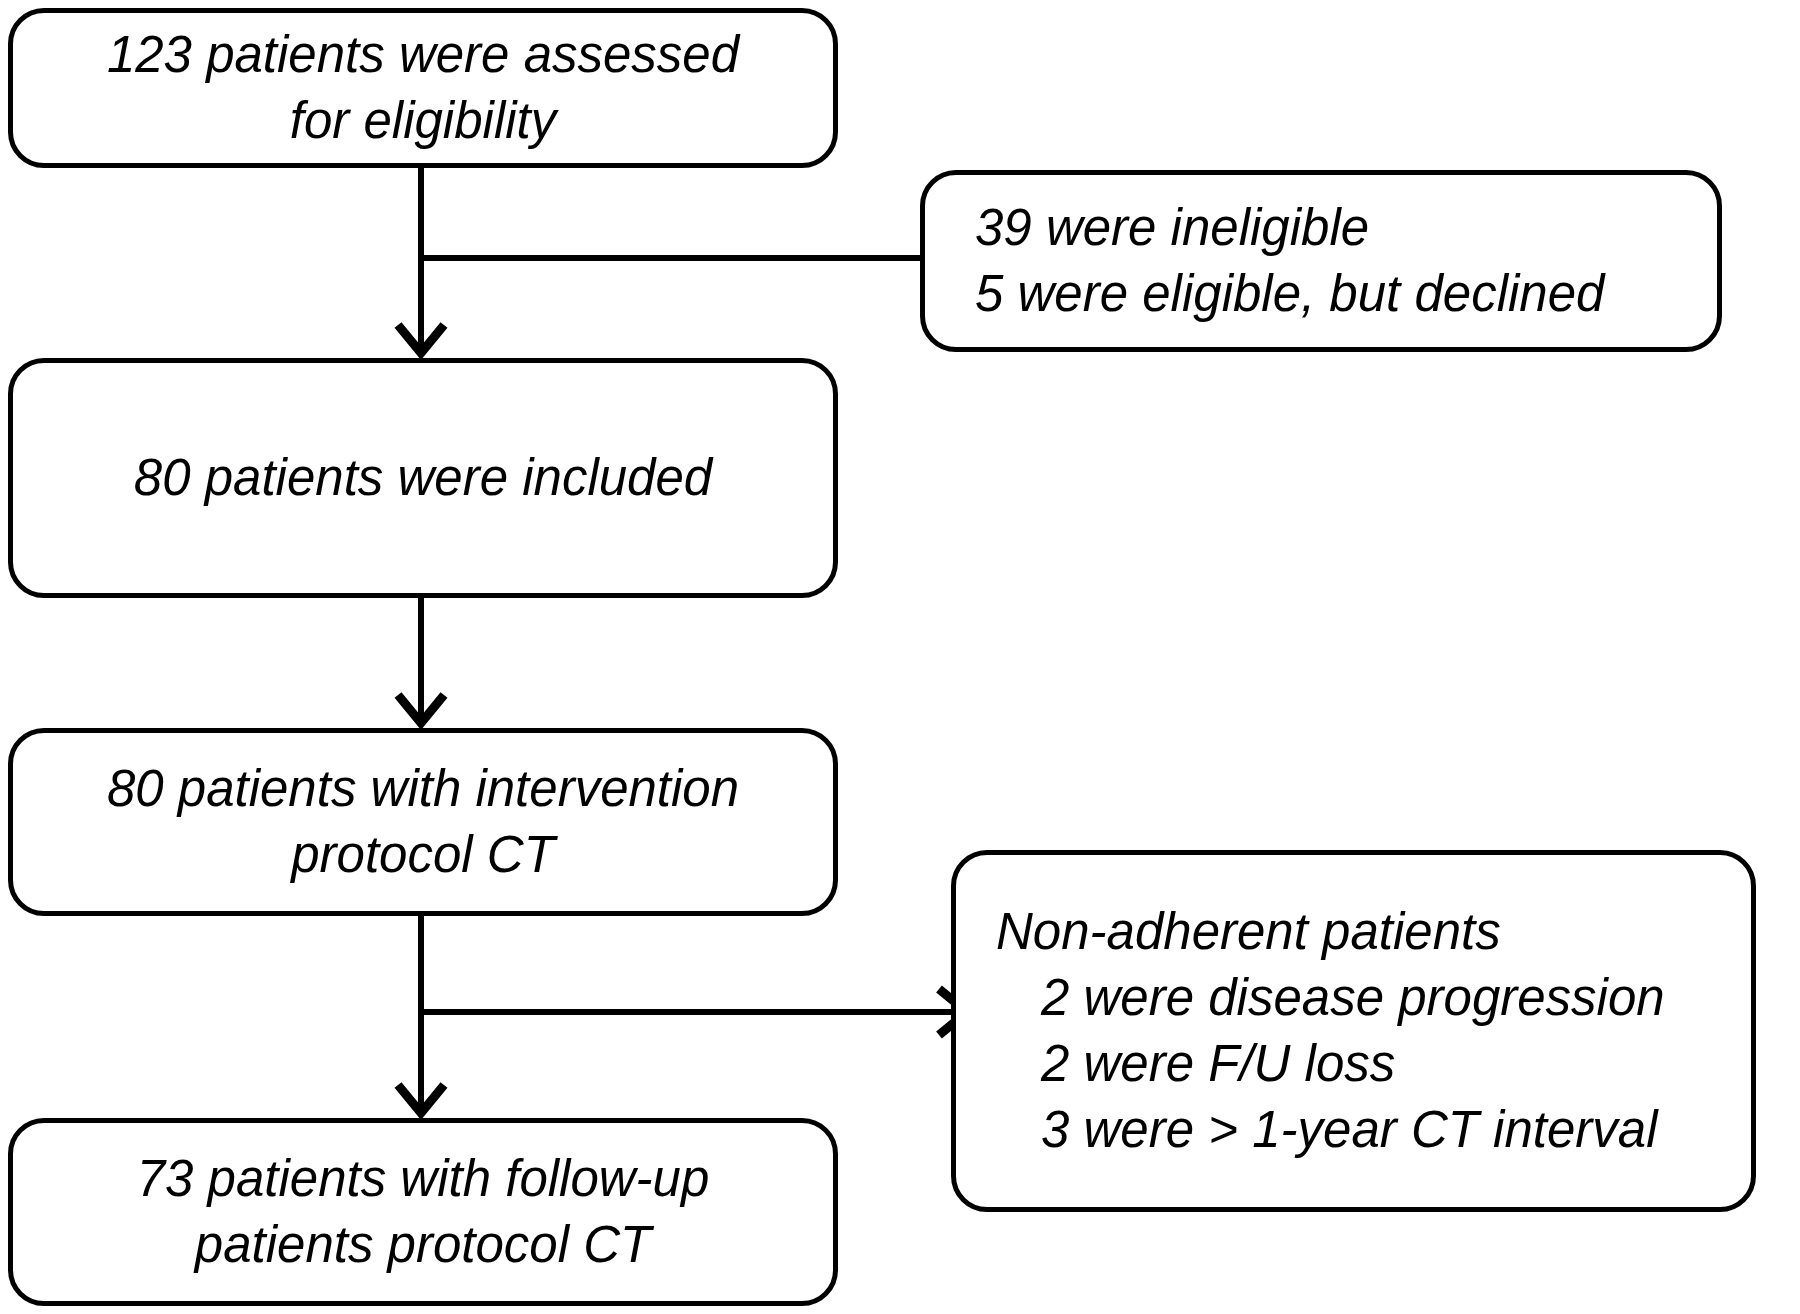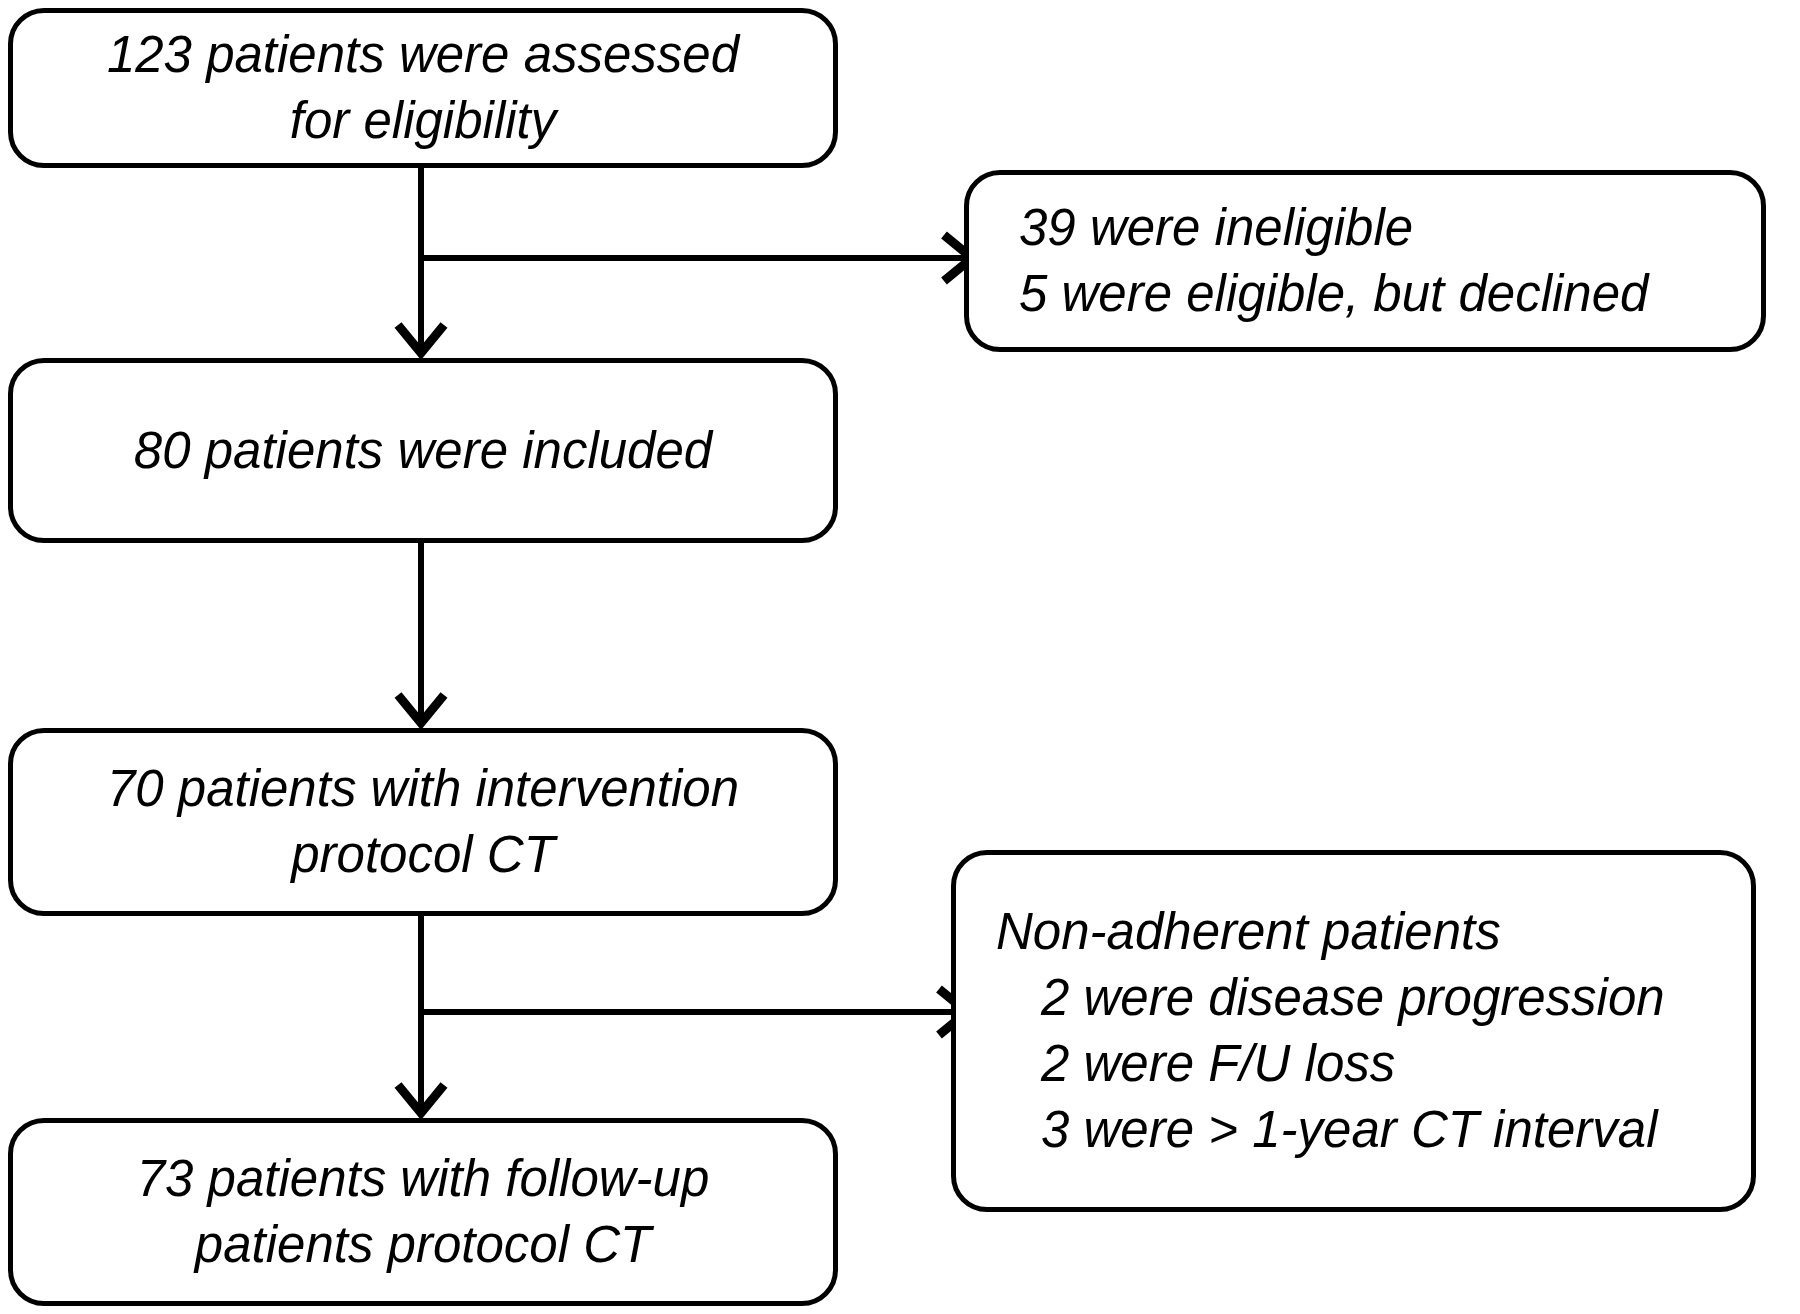--- a/index.html
+++ b/index.html
@@ -42,22 +42,22 @@
     line-height: 66px;
     color: #000000;
     white-space: nowrap;
   }
   .flow-box.centered {
     align-items: center;
     text-align: center;
   }
 
   #box-assessed     { left: 8px;   top: 8px;    width: 830px; height: 160px; }
-  #box-excluded     { left: 964px; top: 170px;  width: 802px; height: 182px; padding-left: 50px; }
-  #box-included     { left: 8px;   top: 358px;  width: 830px; height: 185px; }
+  #box-excluded     { left: 920px; top: 170px;  width: 802px; height: 182px; padding-left: 50px; }
+  #box-included     { left: 8px;   top: 358px;  width: 830px; height: 240px; }
   #box-intervention { left: 8px;   top: 728px;  width: 830px; height: 188px; }
   #box-nonadherent  { left: 951px; top: 850px;  width: 805px; height: 362px; padding-left: 40px; }
   #box-followup     { left: 8px;   top: 1118px; width: 830px; height: 188px; }
 
   #box-nonadherent .indent { padding-left: 45px; }
 </style>
 </head>
 <body>
 
 <div class="canvas">
@@ -88,21 +88,21 @@
   <div class="flow-box" id="box-excluded">
     <div>39 were ineligible</div>
     <div>5 were eligible, but declined</div>
   </div>
 
   <div class="flow-box centered" id="box-included">
     <div>80 patients were included</div>
   </div>
 
   <div class="flow-box centered" id="box-intervention">
-    <div>70 patients with intervention</div>
+    <div>80 patients with intervention</div>
     <div>protocol CT</div>
   </div>
 
   <div class="flow-box" id="box-nonadherent">
     <div>Non-adherent patients</div>
     <div class="indent">2 were disease progression</div>
     <div class="indent">2 were F/U loss</div>
     <div class="indent">3 were &gt; 1-year CT interval</div>
   </div>
 

